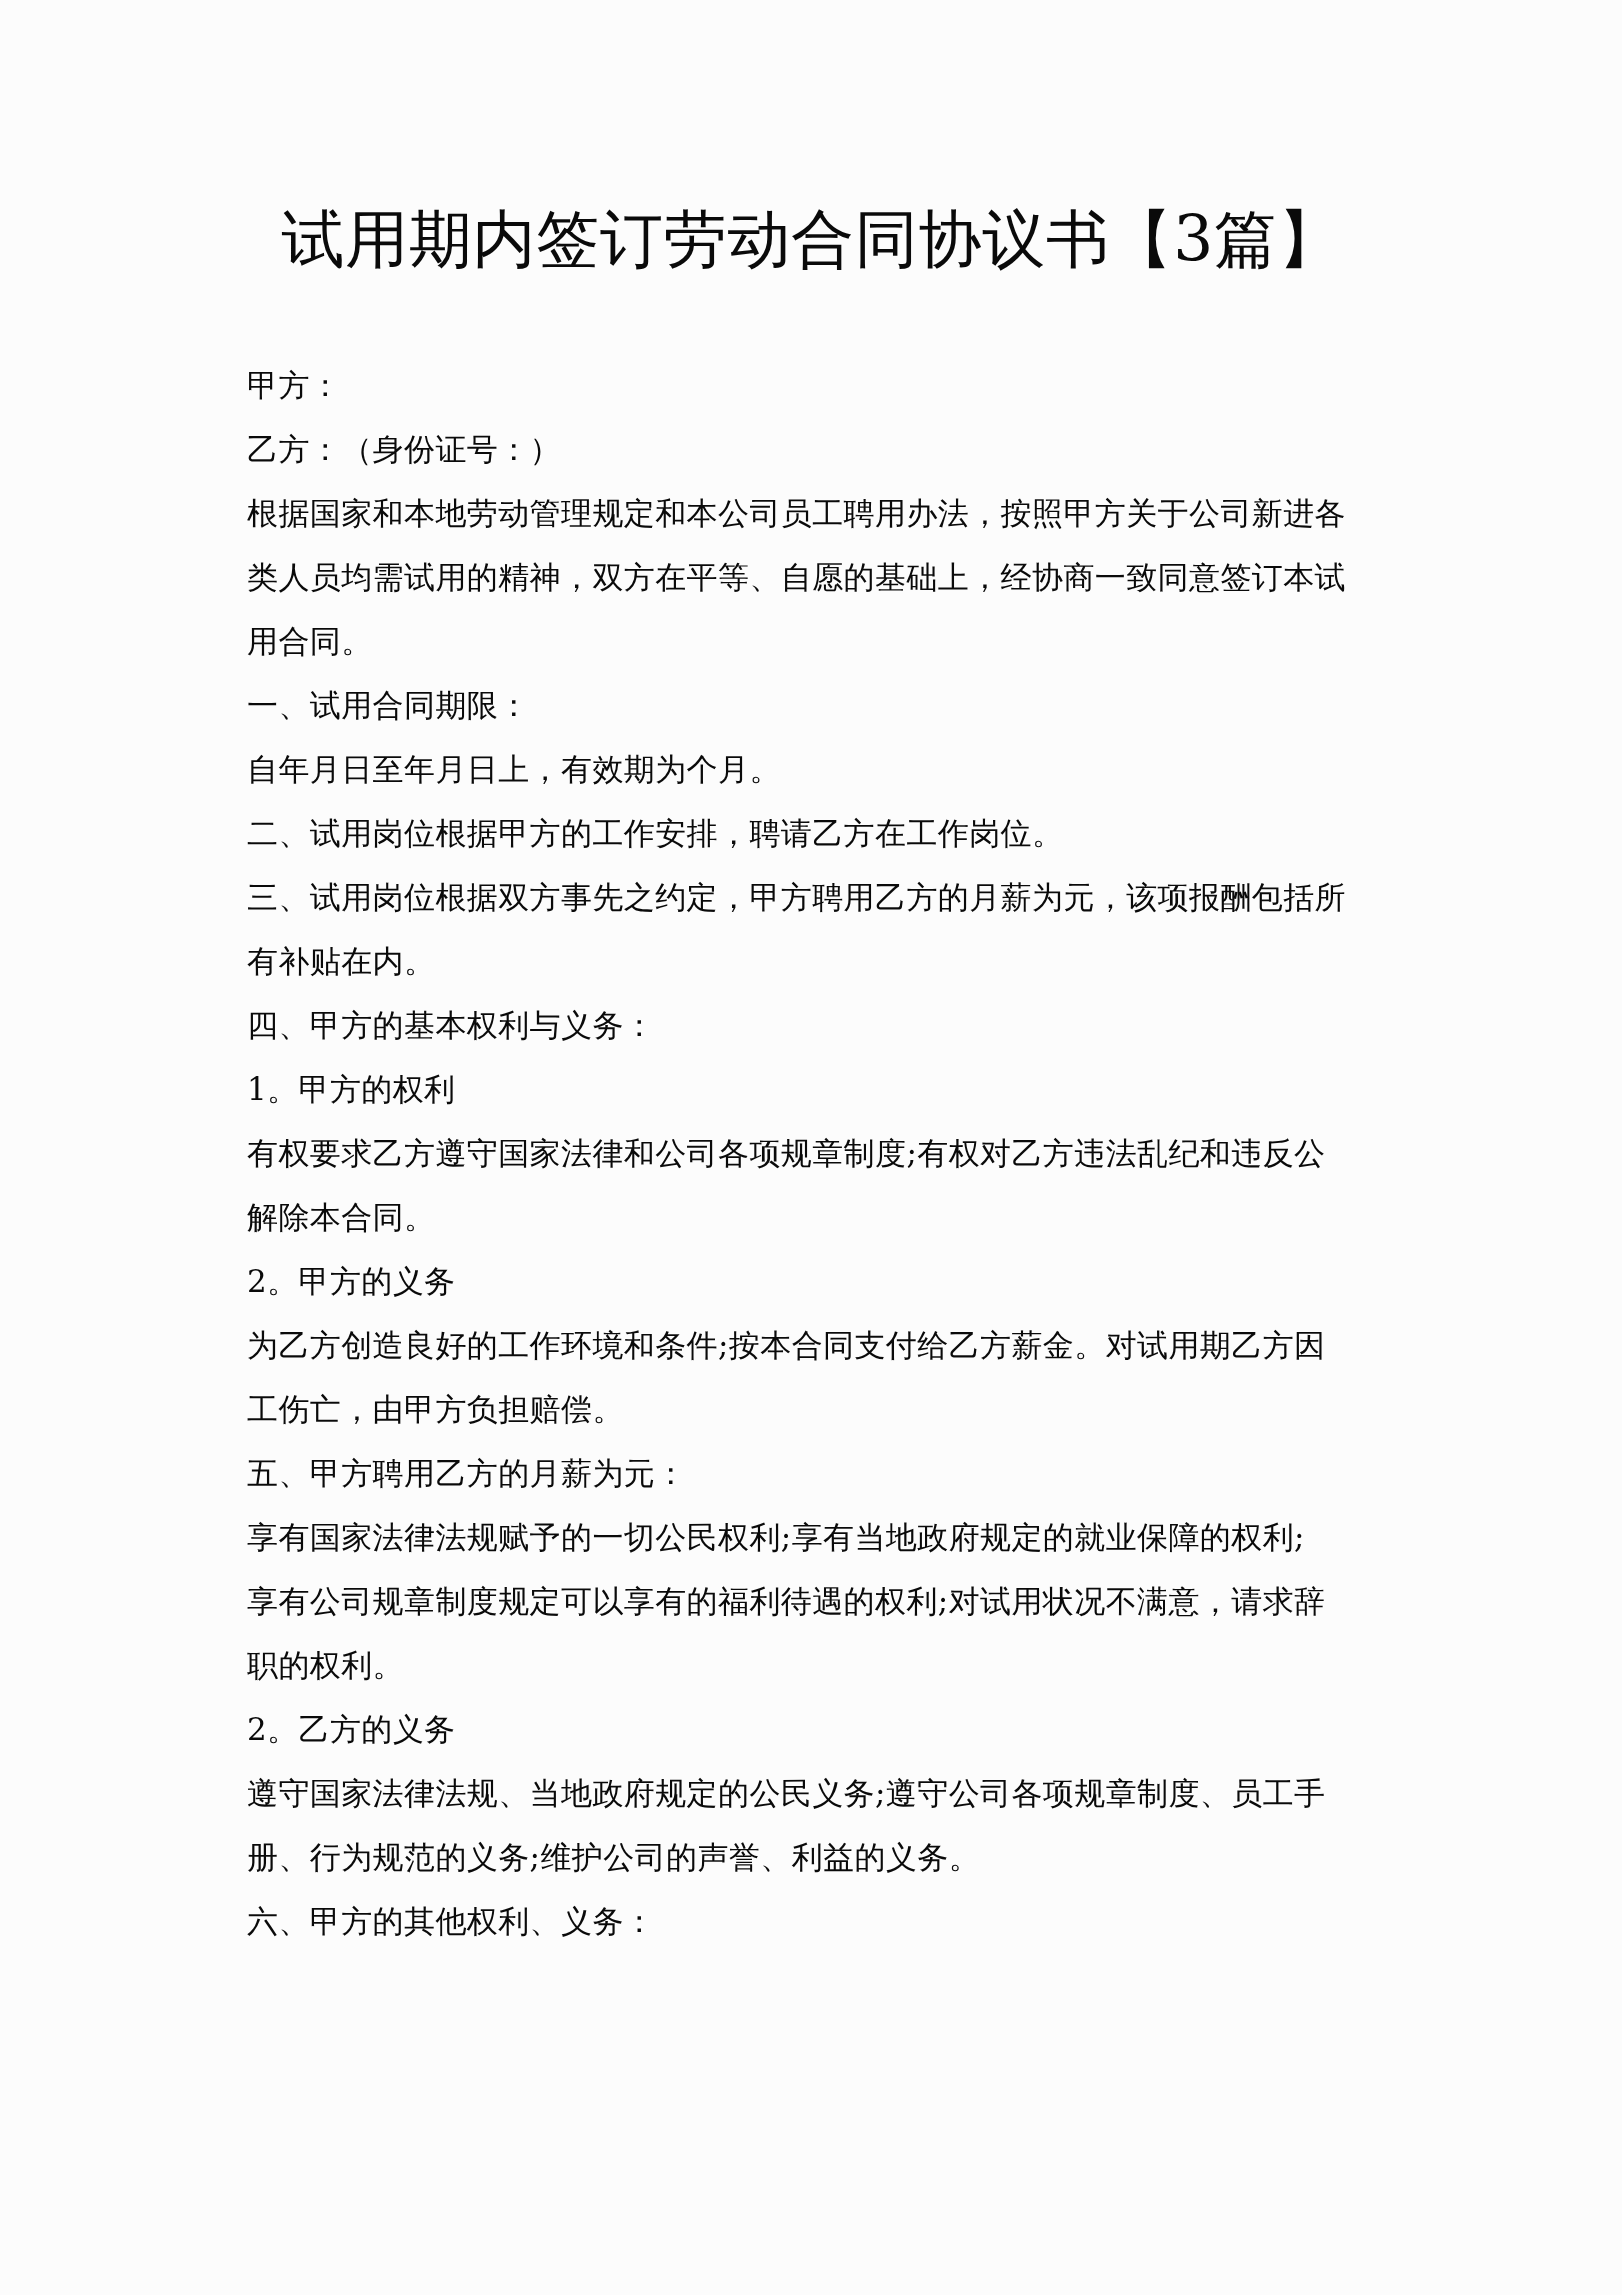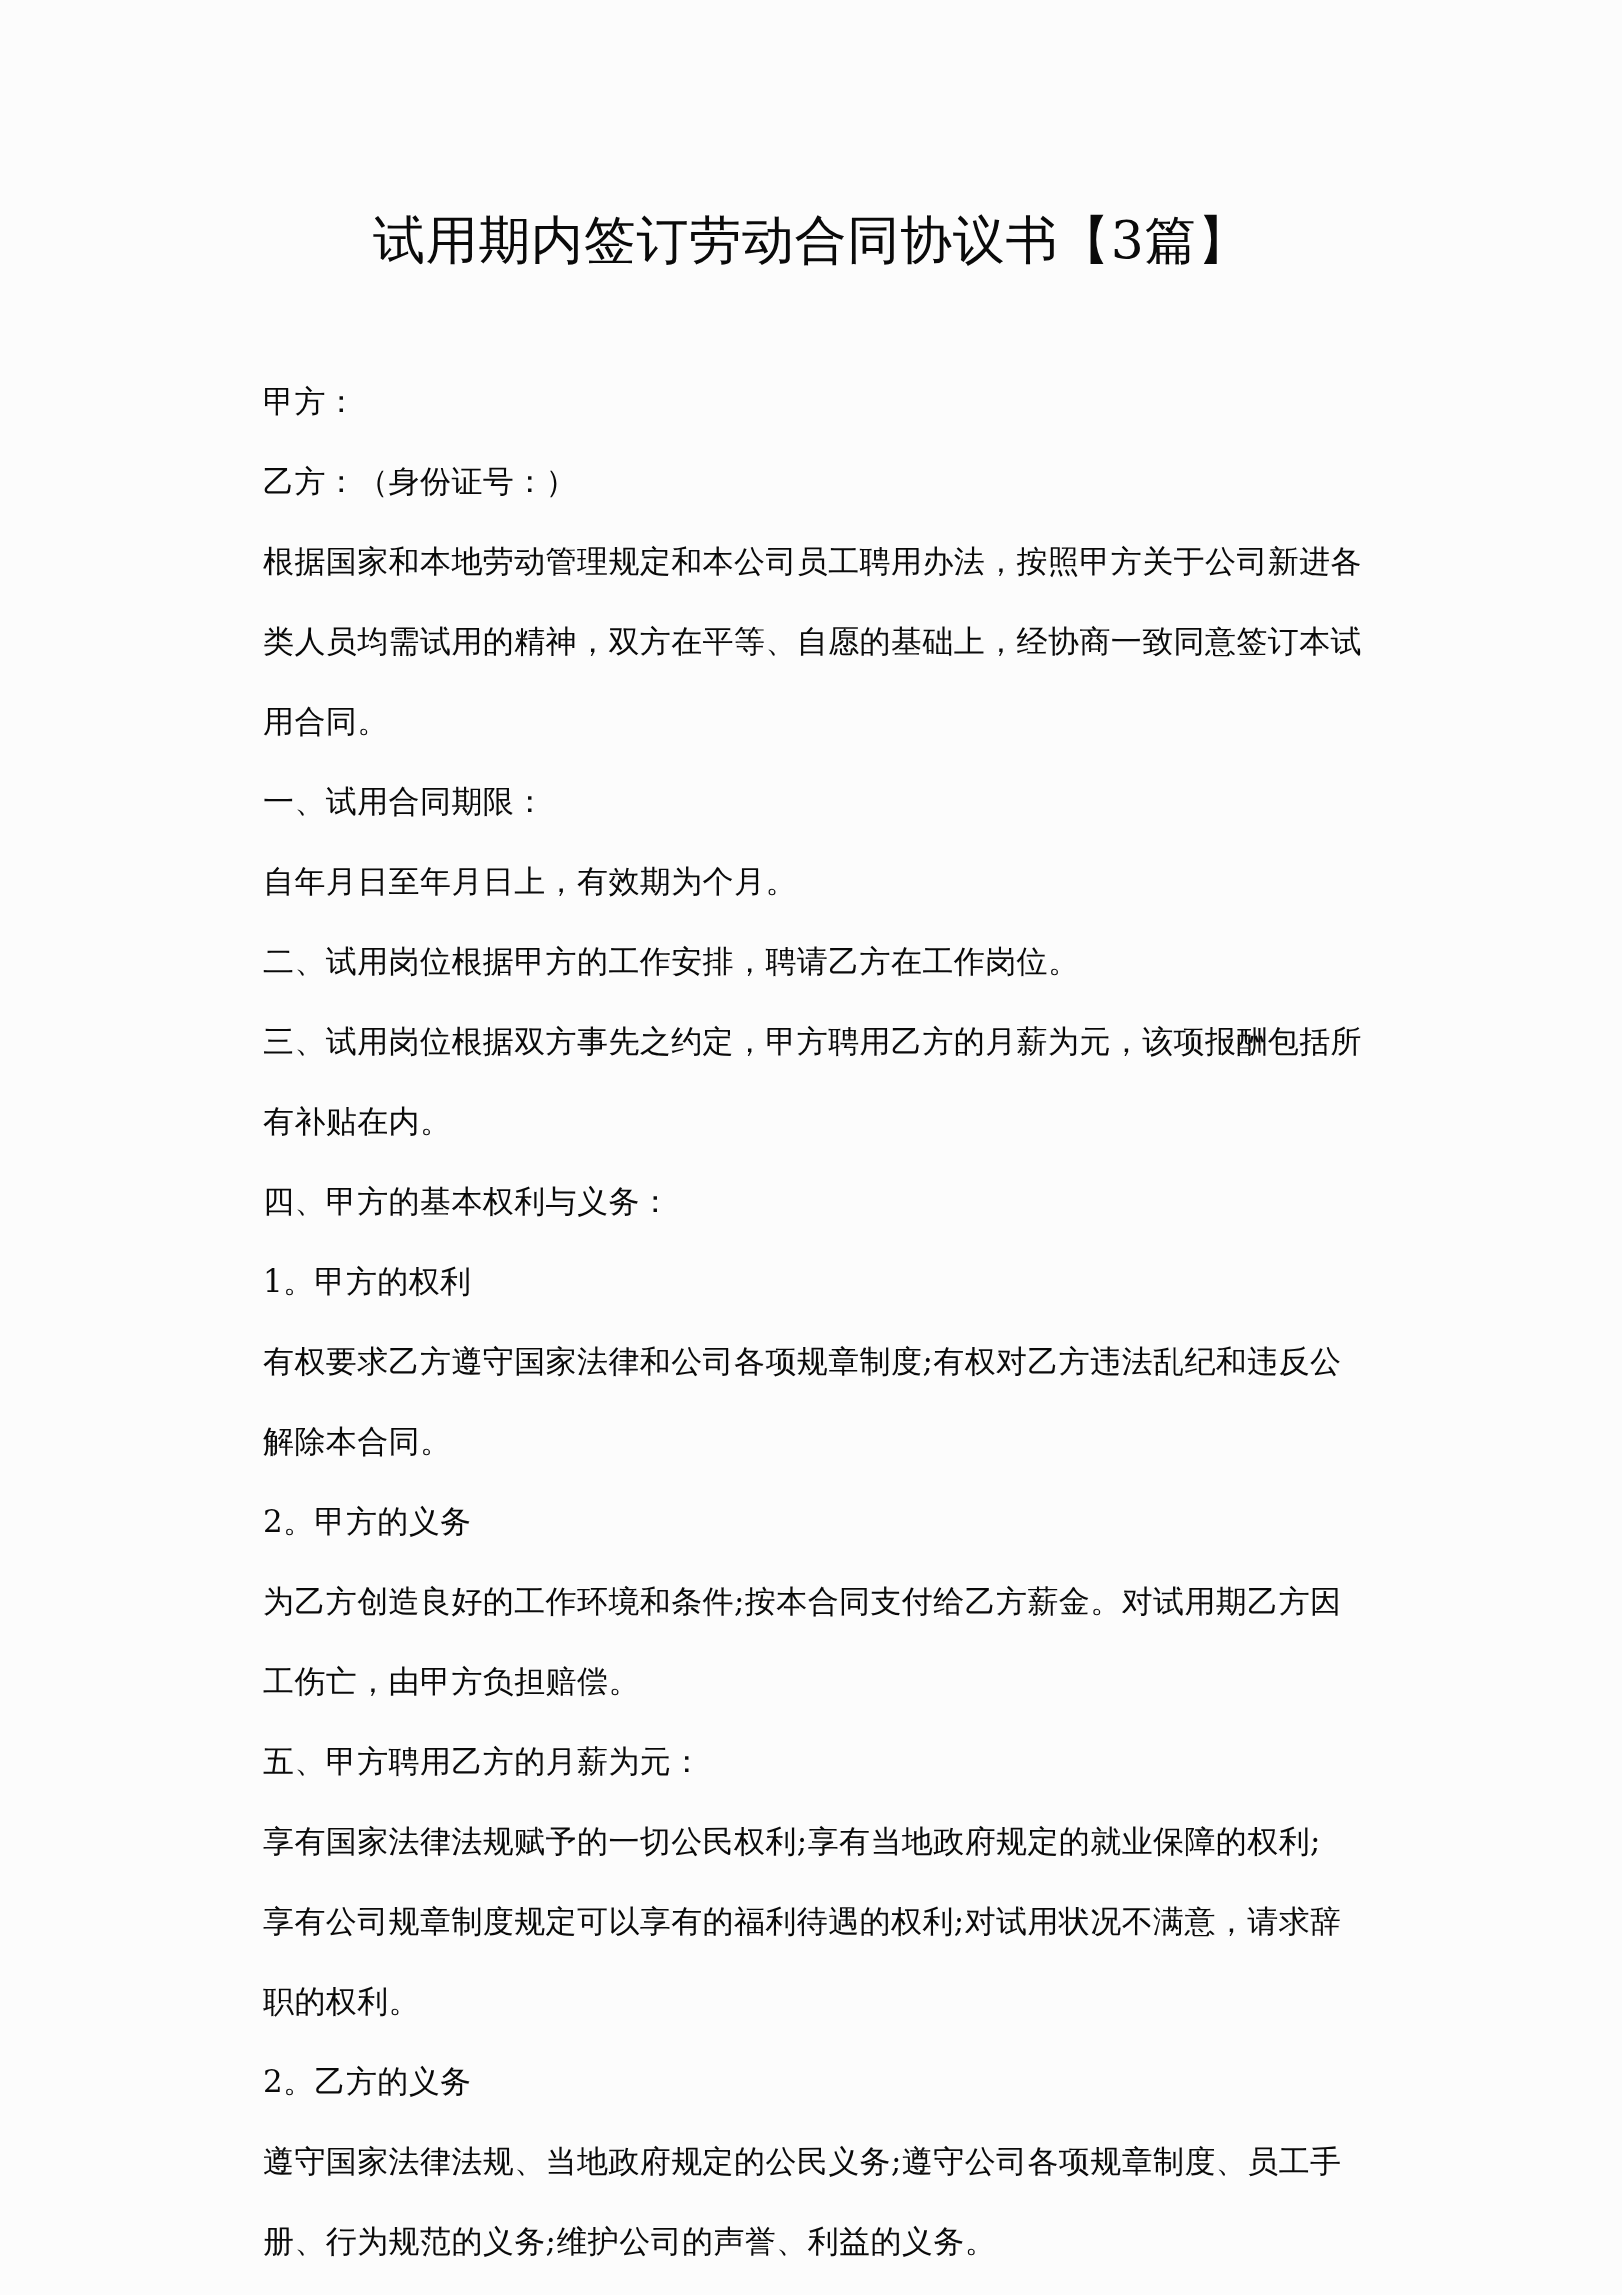--- a/index.html
+++ b/index.html
@@ -21,40 +21,40 @@
     width: 1623px;
     height: 2295px;
     background: #fcfcfc;
   }
   .title {
     position: absolute;
     left: 0;
     width: 1623px;
     top: 194px;
     text-align: center;
-    font-size: 52px;
+    font-size: 63px;
     line-height: 92px;
     letter-spacing: 0.7px;
     white-space: nowrap;
     font-weight: normal;
     margin: 0;
   }
   .body {
     position: absolute;
     left: 247px;
     top: 353px;
     width: 1139px;
   }
   .line {
     height: 64px;
     line-height: 64px;
     font-size: 31px;
     white-space: nowrap;
     letter-spacing: 0.4px;
-    margin: 16px;
+    margin: 0;
   }
 </style>
 </head>
 <body>
 
 <div class="page">
   <h1 class="title">试用期内签订劳动合同协议书【3篇】</h1>
 
   <div class="body">
     <p class="line">甲方：</p>

